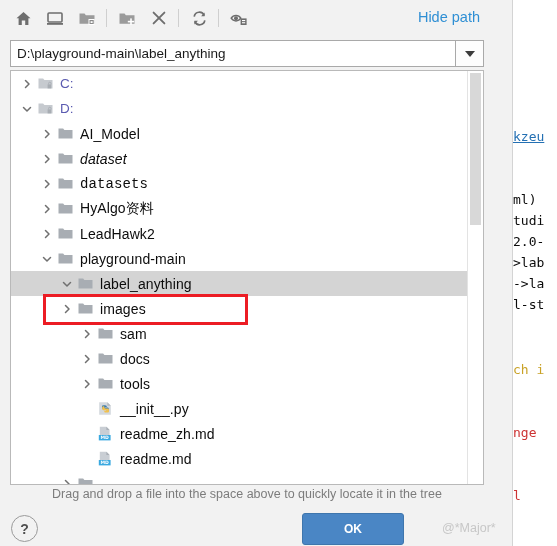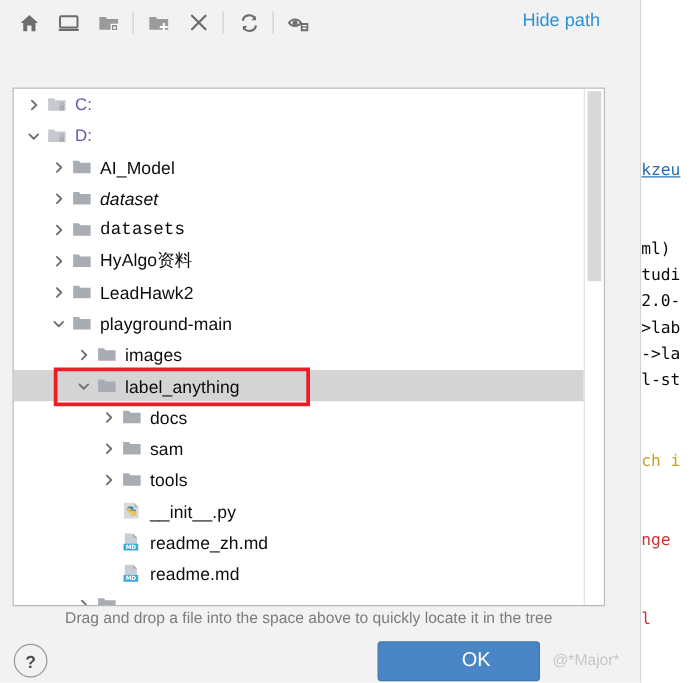--- a/index.html
+++ b/index.html
@@ -204,24 +204,23 @@
     cursor: pointer;
   }
   #ok-btn {
     position: absolute;
     left: 302px; top: 513px;
     width: 100px; height: 30px;
     background: #4a86c5;
     border: 1px solid #3f76ad;
     border-radius: 3px;
     color: #ffffff;
-    font-size: 16px; font-weight: normal;
+    font-size: 12px; font-weight: bold;
     display:flex; align-items:center; justify-content:center;
     cursor: pointer;
-    padding-left: 28px;
   }
   #cancel-btn {
     position: absolute;
     left: 413px; top: 513px;
     width: 100px; height: 30px;
     background: #fdfdfd;
     border: 1px solid #bdbdbd;
     border-radius: 3px;
     color: #0f0f0f;
     font-size: 13.5px;
@@ -321,20 +320,26 @@
         <circle cx="6" cy="8.2" r="2" fill="#6e6e6e"></circle>
         <rect x="10.6" y="8.4" width="6" height="6.6" fill="#6e6e6e"></rect>
         <rect x="12" y="10" width="3.2" height="1.1" fill="#ffffff"></rect>
         <rect x="12" y="12.2" width="3.2" height="1.1" fill="#ffffff"></rect>
       </svg>
     </div>
 
     <div id="hide-path">Hide path</div>
   </div>
 
+  <div id="path-row">
+    <input id="path-input" type="text" value="D:\playground-main\label_anything" style="">
+    <div id="path-drop">
+      <span class="caret-down"></span>
+    </div>
+  </div>
 
   <div id="tree-wrap">
     <div id="tree">
         <div class="row" style="padding-left: 8px;">
           <span class="twisty">
             <svg width="12" height="12" viewBox="0 0 12 12" aria-hidden="true">
               <path d="M4.5 2.5 L8 6 L4.5 9.5" fill="none" stroke="#707070" stroke-width="1.5" stroke-linecap="round" stroke-linejoin="round"></path>
             </svg>
           </span>
           <span class="ico">
@@ -432,71 +437,71 @@
               <path d="M2.5 4.5 L6 8 L9.5 4.5" fill="none" stroke="#707070" stroke-width="1.5" stroke-linecap="round" stroke-linejoin="round"></path>
             </svg>
           </span>
           <span class="ico">
             <svg width="15" height="13" viewBox="0 0 15 13" aria-hidden="true">
               <path d="M0.5 1.5 h4.6 l1.3 1.6 h8.1 v8.4 h-14 z" fill="#a8adb3"></path>
             </svg>
           </span>
           <span class="lbl">playground-main</span>
         </div>
+        <div class="row selected" style="padding-left: 48px;">
+          <span class="twisty">
+            <svg width="12" height="12" viewBox="0 0 12 12" aria-hidden="true">
+              <path d="M2.5 4.5 L6 8 L9.5 4.5" fill="none" stroke="#707070" stroke-width="1.5" stroke-linecap="round" stroke-linejoin="round"></path>
+            </svg>
+          </span>
+          <span class="ico">
+            <svg width="15" height="13" viewBox="0 0 15 13" aria-hidden="true">
+              <path d="M0.5 1.5 h4.6 l1.3 1.6 h8.1 v8.4 h-14 z" fill="#a8adb3"></path>
+            </svg>
+          </span>
+          <span class="lbl">label_anything</span>
+        </div>
         <div class="row" style="padding-left: 48px;">
           <span class="twisty">
             <svg width="12" height="12" viewBox="0 0 12 12" aria-hidden="true">
               <path d="M4.5 2.5 L8 6 L4.5 9.5" fill="none" stroke="#707070" stroke-width="1.5" stroke-linecap="round" stroke-linejoin="round"></path>
             </svg>
           </span>
           <span class="ico">
             <svg width="15" height="13" viewBox="0 0 15 13" aria-hidden="true">
               <path d="M0.5 1.5 h4.6 l1.3 1.6 h8.1 v8.4 h-14 z" fill="#a8adb3"></path>
             </svg>
           </span>
           <span class="lbl">images</span>
         </div>
-        <div class="row selected" style="padding-left: 48px;">
-          <span class="twisty">
-            <svg width="12" height="12" viewBox="0 0 12 12" aria-hidden="true">
-              <path d="M2.5 4.5 L6 8 L9.5 4.5" fill="none" stroke="#707070" stroke-width="1.5" stroke-linecap="round" stroke-linejoin="round"></path>
-            </svg>
-          </span>
-          <span class="ico">
-            <svg width="15" height="13" viewBox="0 0 15 13" aria-hidden="true">
-              <path d="M0.5 1.5 h4.6 l1.3 1.6 h8.1 v8.4 h-14 z" fill="#a8adb3"></path>
-            </svg>
-          </span>
-          <span class="lbl">label_anything</span>
-        </div>
         <div class="row" style="padding-left: 68px;">
           <span class="twisty">
             <svg width="12" height="12" viewBox="0 0 12 12" aria-hidden="true">
               <path d="M4.5 2.5 L8 6 L4.5 9.5" fill="none" stroke="#707070" stroke-width="1.5" stroke-linecap="round" stroke-linejoin="round"></path>
             </svg>
           </span>
           <span class="ico">
             <svg width="15" height="13" viewBox="0 0 15 13" aria-hidden="true">
               <path d="M0.5 1.5 h4.6 l1.3 1.6 h8.1 v8.4 h-14 z" fill="#a8adb3"></path>
             </svg>
           </span>
+          <span class="lbl">sam</span>
+        </div>
+        <div class="row" style="padding-left: 68px;">
+          <span class="twisty">
+            <svg width="12" height="12" viewBox="0 0 12 12" aria-hidden="true">
+              <path d="M4.5 2.5 L8 6 L4.5 9.5" fill="none" stroke="#707070" stroke-width="1.5" stroke-linecap="round" stroke-linejoin="round"></path>
+            </svg>
+          </span>
+          <span class="ico">
+            <svg width="15" height="13" viewBox="0 0 15 13" aria-hidden="true">
+              <path d="M0.5 1.5 h4.6 l1.3 1.6 h8.1 v8.4 h-14 z" fill="#a8adb3"></path>
+            </svg>
+          </span>
           <span class="lbl">docs</span>
-        </div>
-        <div class="row" style="padding-left: 68px;">
-          <span class="twisty">
-            <svg width="12" height="12" viewBox="0 0 12 12" aria-hidden="true">
-              <path d="M4.5 2.5 L8 6 L4.5 9.5" fill="none" stroke="#707070" stroke-width="1.5" stroke-linecap="round" stroke-linejoin="round"></path>
-            </svg>
-          </span>
-          <span class="ico">
-            <svg width="15" height="13" viewBox="0 0 15 13" aria-hidden="true">
-              <path d="M0.5 1.5 h4.6 l1.3 1.6 h8.1 v8.4 h-14 z" fill="#a8adb3"></path>
-            </svg>
-          </span>
-          <span class="lbl">sam</span>
         </div>
         <div class="row" style="padding-left: 68px;">
           <span class="twisty">
             <svg width="12" height="12" viewBox="0 0 12 12" aria-hidden="true">
               <path d="M4.5 2.5 L8 6 L4.5 9.5" fill="none" stroke="#707070" stroke-width="1.5" stroke-linecap="round" stroke-linejoin="round"></path>
             </svg>
           </span>
           <span class="ico">
             <svg width="15" height="13" viewBox="0 0 15 13" aria-hidden="true">
               <path d="M0.5 1.5 h4.6 l1.3 1.6 h8.1 v8.4 h-14 z" fill="#a8adb3"></path>

